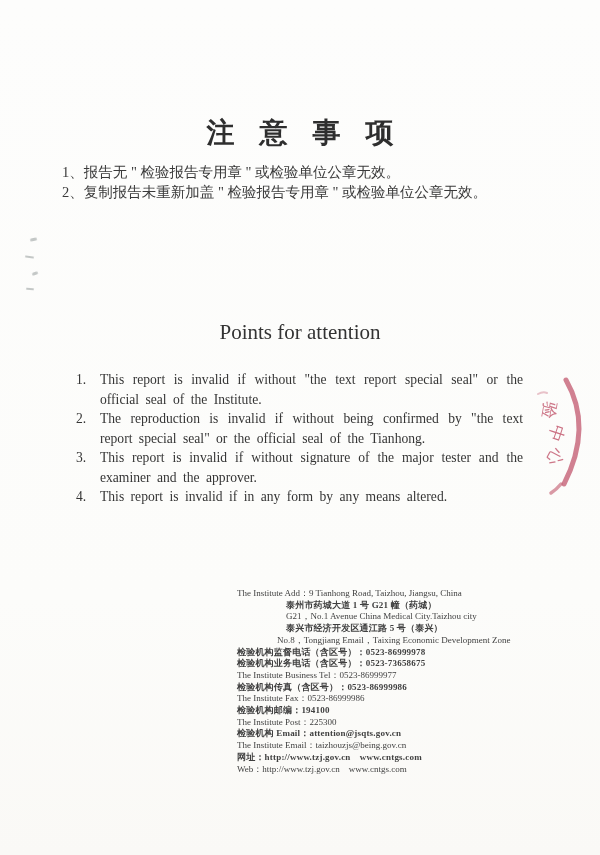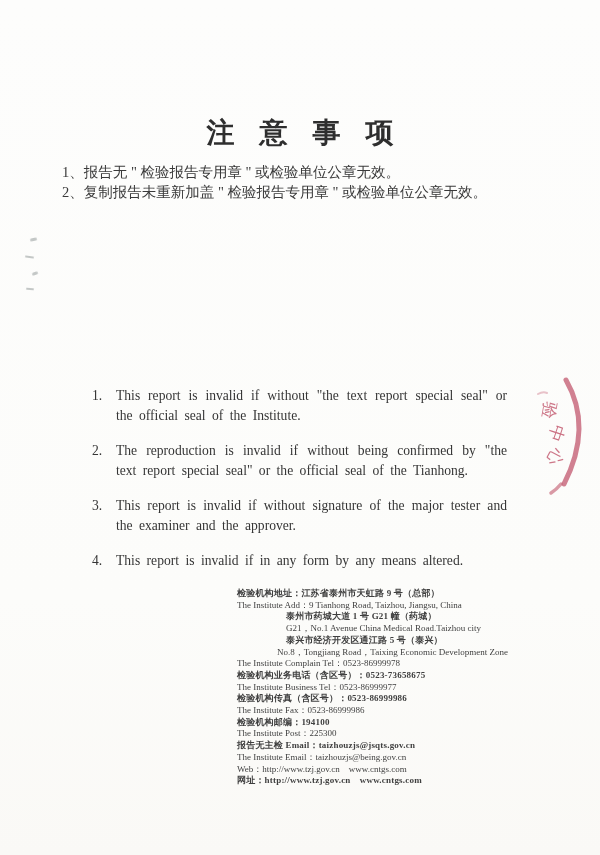--- a/index.html
+++ b/index.html
@@ -27,21 +27,21 @@
   .title-en{
     position:absolute;top:320px;left:0;right:0;text-align:center;
     font-size:21px;color:#333;font-family:"Liberation Serif", serif;
   }
   
   .en-list{
     position:absolute;left:76px;top:370px;width:447px;
     font-size:13.6px;line-height:19.5px;color:#353535;
     text-align:justify;word-spacing:3px;
   }
-  .en-item{padding-left:24px;text-indent:-24px;margin:16px;}
+  .en-item{padding-left:24px;text-indent:-24px;margin:0;}
   .en-item .num{display:inline-block;width:24px;text-indent:0;}
   
   .contact{
     position:absolute;left:237px;top:588px;width:310px;
     font-size:9px;line-height:11.7px;color:#3f3f3f;
   }
   .contact .line{white-space:nowrap;}
   .c-cn{font-family:"Liberation Serif", serif;font-weight:600;letter-spacing:.2px;}
   .c-en{font-family:"Liberation Serif", serif;font-weight:400;}
   .ind{padding-left:49px;}
@@ -61,46 +61,46 @@
 
 <div class="page">
 
   <div class="title-cn">注意事项</div>
 
   <div class="cn-list">
     <div class="cn-item">1、报告无 " 检验报告专用章 " 或检验单位公章无效。</div>
     <div class="cn-item">2、复制报告未重新加盖 " 检验报告专用章 " 或检验单位公章无效。</div>
   </div>
 
+  <div class="title-en">Points for attention</div>
 
   <div class="en-list">
     <p class="en-item"><span class="num">1.</span><span>This report is invalid  if without  "the text report special seal"  or the official seal of the Institute.</span></p>
     <p class="en-item"><span class="num">2.</span><span>The reproduction is invalid if without being confirmed by "the text report special seal" or the official seal of the Tianhong.</span></p>
     <p class="en-item"><span class="num">3.</span><span>This report is invalid if without signature of the major tester and the examiner and the approver.</span></p>
     <p class="en-item"><span class="num">4.</span><span>This report is invalid if in any form by any means altered.</span></p>
   </div>
 
   <div class="contact">
-    <div class="line c-cn">检验机构地址：江苏省泰州市天虹路 9 号（总部）</div>
     <div class="line c-en">The Institute Add：9 Tianhong Road, Taizhou, Jiangsu, China</div>
     <div class="line c-cn ind">泰州市药城大道 1 号 G21 幢（药城）</div>
-    <div class="line c-en ind">G21，No.1 Avenue China Medical Road.Taizhou city</div>
+    <div class="line c-en ind">G21，No.1 Avenue China Medical City.Taizhou city</div>
     <div class="line c-cn ind">泰兴市经济开发区通江路 5 号（泰兴）</div>
-    <div class="line c-en ind2">No.8，Tongjiang Road，Taixing Economic Development Zone</div>
-    <div class="line c-en">The Institute Complain Tel：0523-86999978</div>
+    <div class="line c-en ind2">No.8，Tongjiang Email，Taixing Economic Development Zone</div>
+    <div class="line c-cn">检验机构监督电话（含区号）：0523-86999978</div>
     <div class="line c-cn">检验机构业务电话（含区号）：0523-73658675</div>
     <div class="line c-en">The Institute Business Tel：0523-86999977</div>
     <div class="line c-cn">检验机构传真（含区号）：0523-86999986</div>
     <div class="line c-en">The Institute Fax：0523-86999986</div>
     <div class="line c-cn">检验机构邮编：194100</div>
     <div class="line c-en">The Institute Post：225300</div>
-    <div class="line c-cn">报告无主检 Email：taizhouzjs@jsqts.gov.cn</div>
+    <div class="line c-cn">检验机构 Email：attention@jsqts.gov.cn</div>
     <div class="line c-en">The Institute Email：taizhouzjs@being.gov.cn</div>
+    <div class="line c-cn">网址：http://www.tzj.gov.cn www.cntgs.com</div>
     <div class="line c-en">Web：http://www.tzj.gov.cn www.cntgs.com</div>
-    <div class="line c-cn">网址：http://www.tzj.gov.cn www.cntgs.com</div>
   </div>
 
   <svg class="seal" viewBox="0 0 70 125" xmlns="http://www.w3.org/2000/svg">
     <path d="M 36 8 Q 63 55 34 112" fill="none" stroke="#c2576d" stroke-width="5" stroke-linecap="round" opacity="0.75"></path>
     <path d="M 31 112 q -5 6 -10 9" fill="none" stroke="#c2576d" stroke-width="3.5" stroke-linecap="round" opacity="0.6"></path>
     <path d="M 8 22 q 5 -3 9 -1" fill="none" stroke="#c2576d" stroke-width="2" stroke-linecap="round" opacity="0.35"></path>
     <text x="14" y="42" font-size="17" fill="#c2576d" opacity="0.8" font-family="DejaVu Sans, sans-serif" transform="rotate(100 20 36)">验</text>
     <text x="20" y="66" font-size="17" fill="#c2576d" opacity="0.85" font-family="DejaVu Sans, sans-serif" transform="rotate(108 27 60)">中</text>
     <text x="19" y="90" font-size="17" fill="#c2576d" opacity="0.8" font-family="DejaVu Sans, sans-serif" transform="rotate(118 26 84)">心</text>
   </svg>

